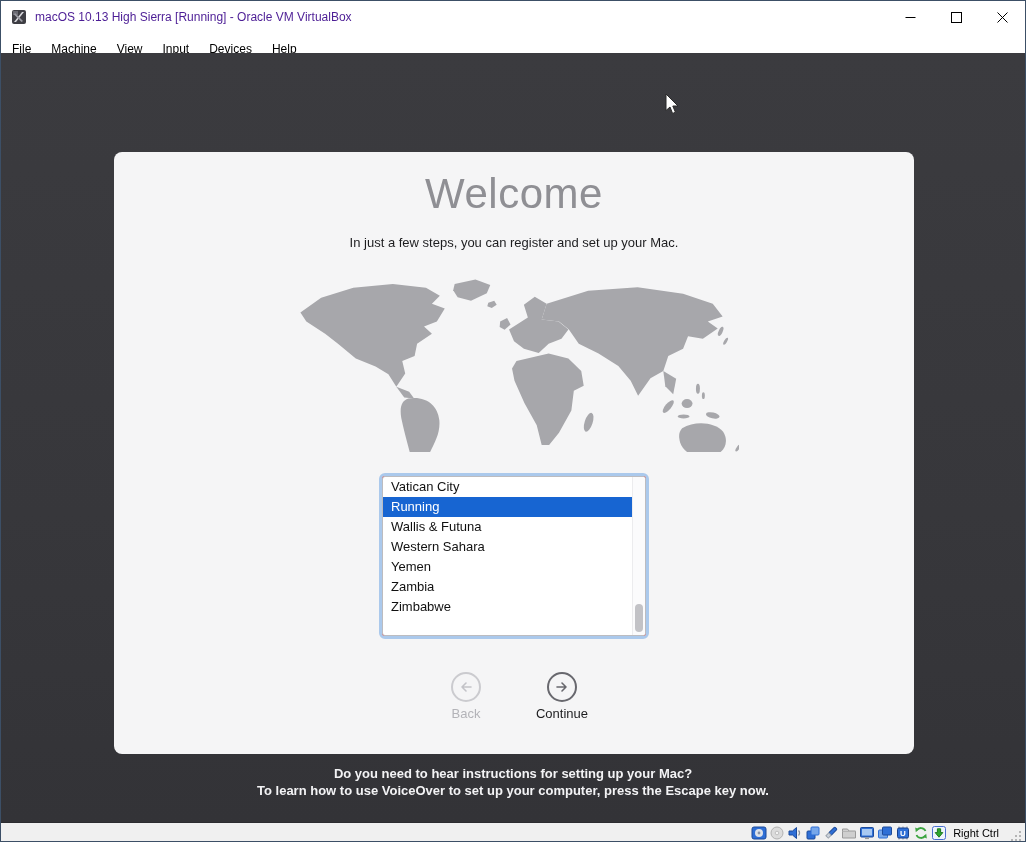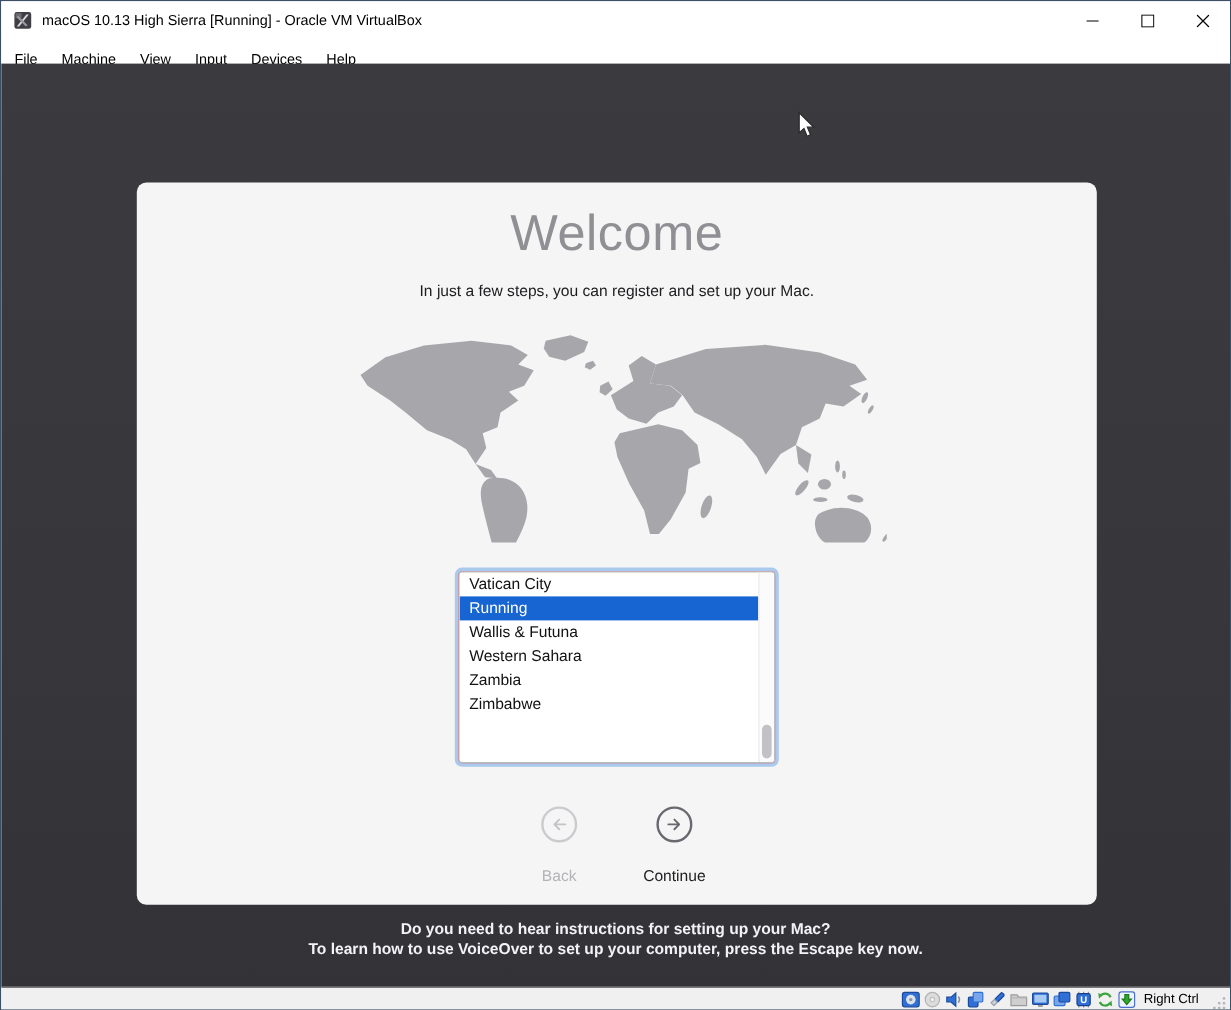--- a/index.html
+++ b/index.html
@@ -5,21 +5,21 @@
   * { margin:0; padding:0; box-sizing:border-box; }
   html,body { width:1026px; height:842px; }
   body { font-family:"Liberation Sans", sans-serif; background:#2a2a2e; }
 
   .window { width:1026px; height:842px; display:flex; flex-direction:column;
             border:1px solid #3c4f66; background:#fff; overflow:hidden; }
 
   
   .titlebar { height:32px; background:#ffffff; display:flex; align-items:center; flex:0 0 auto; }
   .titlebar .app-icon { width:16px; height:16px; margin-left:10px; flex:0 0 auto; }
-  .titlebar .title { font-size:12px; color:#000000; margin-left:8px; flex:1 1 auto;
+  .titlebar .title { font-size:12px; color:#4c1d95; margin-left:8px; flex:1 1 auto;
                      white-space:nowrap; overflow:hidden; }
   .win-controls { display:flex; height:32px; flex:0 0 auto; }
   .win-btn { width:46px; height:32px; display:flex; align-items:center; justify-content:center;
              background:transparent; border:none; cursor:default; }
   .win-btn svg { display:block; }
 
   
   .menubar { height:20px; background:#ffffff; display:flex; align-items:center;
              padding-left:4px; flex:0 0 auto; }
   .menu-item { font-size:12px; color:#000; padding:2px 7px; margin-right:6px; cursor:default;margin-top:12px; }
@@ -50,21 +50,21 @@
                     background:#fbfbfc; border-left:1px solid #ececee; }
   .list-thumb { position:absolute; left:2px; bottom:3px; width:8px; height:28px;
                 background:#c2c2c6; border-radius:4px; }
 
   .nav-buttons { margin-top:33px; display:flex; gap:26px; }
   .nav-btn { width:70px; display:flex; flex-direction:column; align-items:center; cursor:default; }
   .nav-circle { width:30px; height:30px; border-radius:50%; display:flex;
                 align-items:center; justify-content:center; background:transparent; }
   .nav-btn.back .nav-circle { border:2px solid #cbcbcf; }
   .nav-btn.continue .nav-circle { border:2px solid #68686e; }
-  .nav-label { margin-top:20px; font-size:13px; }
+  .nav-label { margin-top:4px; font-size:13px; }
   .nav-btn.back .nav-label { color:#b3b3b8; }
   .nav-btn.continue .nav-label { color:#1d1d1f; }
 
   .voiceover { position:absolute; left:0; right:0; top:712px; text-align:center;
                color:#f3f3f5; font-size:13px; font-weight:bold; line-height:17px; }
 
   .vm-cursor { position:absolute; left:664px; top:40px; }
 
   
   .statusbar { height:21px; background:#f0f0f0; display:flex; align-items:center;
@@ -160,20 +160,21 @@
         </g>
       </svg>
 
       <div class="country-ring">
         <div class="country-list">
           <div class="country-rows">
             <div class="country-row">Vatican City</div>
             <div class="country-row selected">Running</div>
             <div class="country-row">Wallis &amp; Futuna</div>
             <div class="country-row">Western Sahara</div>
+            <div class="country-row">Yemen</div>
             <div class="country-row">Zambia</div>
             <div class="country-row">Zimbabwe</div>
           </div>
           <div class="list-scrollbar">
             <div class="list-thumb"></div>
           </div>
         </div>
       </div>
 
       <div class="nav-buttons">

